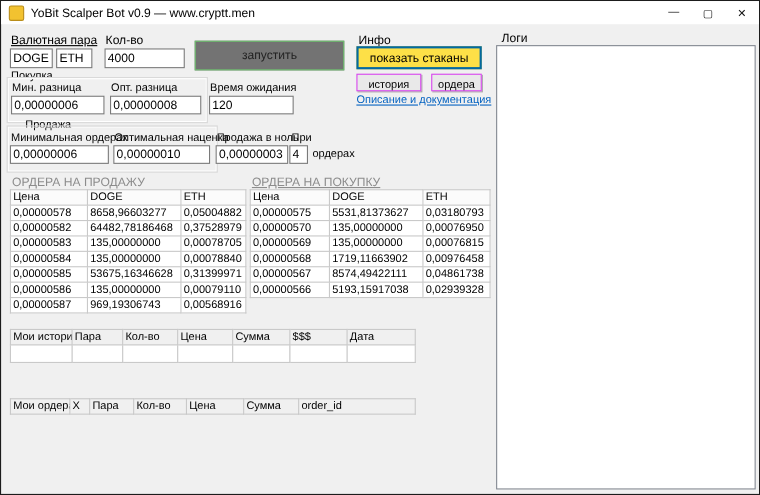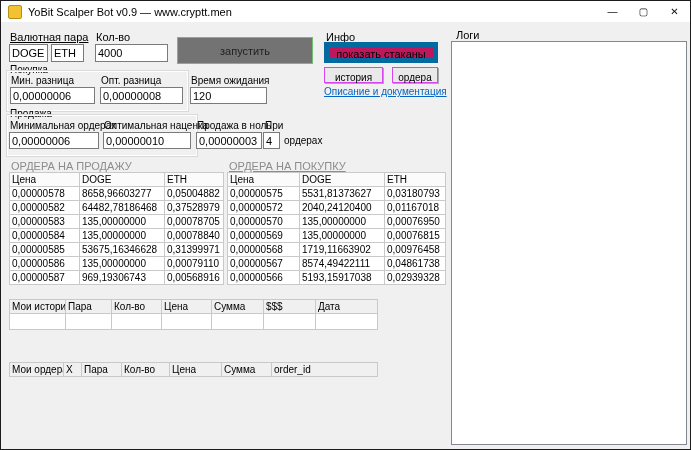--- a/index.html
+++ b/index.html
@@ -9,21 +9,21 @@
   .app-icon{width:12px;height:12px;margin:0 6px 0 7px;background:#f2c230;border:1px solid #b98d1a;border-radius:2px;flex:none;}
   .title{font-size:11px;color:#000;white-space:nowrap;}
   .win-controls{margin-left:auto;display:flex;height:100%;}
   .win-btn{width:31px;height:100%;display:flex;align-items:center;justify-content:center;font-size:10px;color:#111;cursor:default;}
   .lbl{position:absolute;font-size:11px;color:#000;white-space:nowrap;}
   .flbl{position:absolute;font-size:10px;color:#000;white-space:nowrap;}
   .sec-title{position:absolute;font-size:11px;color:#8c8c8c;white-space:nowrap;}
   .tb{position:absolute;box-sizing:border-box;border:1px solid #7a7a7a;background:#fff;font-family:"Liberation Sans",sans-serif;font-size:11px;padding:0 2px;}
   .groupbox{position:absolute;border:1px solid #d9d9d9;box-shadow:inset 0 0 0 1px #ffffff;}
   .btn-green{position:absolute;background:#737373;border:1px solid #6fbf6f;font-size:11px;color:#222;cursor:pointer;font-family:inherit;}
-  .btn-primary{position:absolute;background:#be185d;border:5px solid #0369a1;font-size:11px;color:#000;cursor:pointer;font-family:inherit;}
+  .btn-primary{position:absolute;background:#fde047;border:2px solid #0369a1;font-size:11px;color:#000;cursor:pointer;font-family:inherit;}
   .btn{position:absolute;background:#e9e9e9;border:1px solid #d946ef;box-shadow:1px 1px 0 #a8a8a8;font-size:10px;color:#000;cursor:pointer;font-family:inherit;padding:4px;}
   .link{position:absolute;font-size:10px;color:#0563c1;text-decoration:underline;cursor:pointer;white-space:nowrap;}
   table.grid{position:absolute;border-collapse:collapse;table-layout:fixed;background:#fff;font-size:10px;}
   table.grid th,table.grid td{border:1px solid #c9c9c9;padding:0 2px;height:13px;line-height:12px;overflow:hidden;white-space:nowrap;text-align:left;font-weight:normal;color:#000;}
   table.grid th{background:#fbfbfb;}
   table.flat{background:transparent;}
   table.flat th{background:#f0f0f0;}
   table.flat td{background:#ffffff;height:15px;}
   .logs-box{position:absolute;background:#fff;border:1px solid #828790;}
 </style>
@@ -59,21 +59,21 @@
 
   <span class="flbl" style="left:9px;top:63px;">Покупка</span>
   <div class="groupbox" style="left:5px;top:69px;width:181px;height:40px;"></div>
   <span class="flbl" style="left:10px;top:74px;">Мин. разница</span>
   <input class="tb" style="left: 9px; top: 86px; width: 85px; height: 17px;" value="0,00000006">
   <span class="flbl" style="left:100px;top:74px;">Опт. разница</span>
   <input class="tb" style="left: 99px; top: 86px; width: 83px; height: 17px;" value="0,00000008">
   <span class="flbl" style="left:190px;top:74px;">Время ожидания</span>
   <input class="tb" style="left: 189px; top: 86px; width: 77px; height: 17px;" value="120">
 
-  <span class="flbl" style="left:9px;top:107px;">Продажа</span>
+  <span class="flbl" style="left:22px;top:107px;">Продажа</span>
   <div class="groupbox" style="left:5px;top:113px;width:190px;height:41px;"></div>
   <span class="flbl" style="left:9px;top:119px;">Минимальная ордерах</span>
   <input class="tb" style="left: 8px; top: 131px; width: 90px; height: 17px;" value="0,00000006">
   <span class="flbl" style="left:103px;top:119px;">Оптимальная наценка</span>
   <input class="tb" style="left: 102px; top: 131px; width: 88px; height: 17px;" value="0,00000010">
   <span class="flbl" style="left:196px;top:119px;">Продажа в ноль</span>
   <input class="tb" style="left: 195px; top: 131px; width: 66px; height: 17px;" value="0,00000003">
   <span class="flbl" style="left:264px;top:119px;">При</span>
   <input class="tb" style="left: 262px; top: 131px; width: 17px; height: 17px;" value="4">
   <span class="flbl" style="left:283px;top:134px;">ордерах</span>
@@ -145,25 +145,20 @@
           <th>ETH</th>
         </tr>
       </thead>
     <tbody>
         <tr>
           <td>0,00000575</td>
           <td>5531,81373627</td>
           <td>0,03180793</td>
         </tr>
         <tr>
-          <td>0,00000572</td>
-          <td>2040,24120400</td>
-          <td>0,01167018</td>
-        </tr>
-        <tr>
           <td>0,00000570</td>
           <td>135,00000000</td>
           <td>0,00076950</td>
         </tr>
         <tr>
           <td>0,00000569</td>
           <td>135,00000000</td>
           <td>0,00076815</td>
         </tr>
         <tr>

